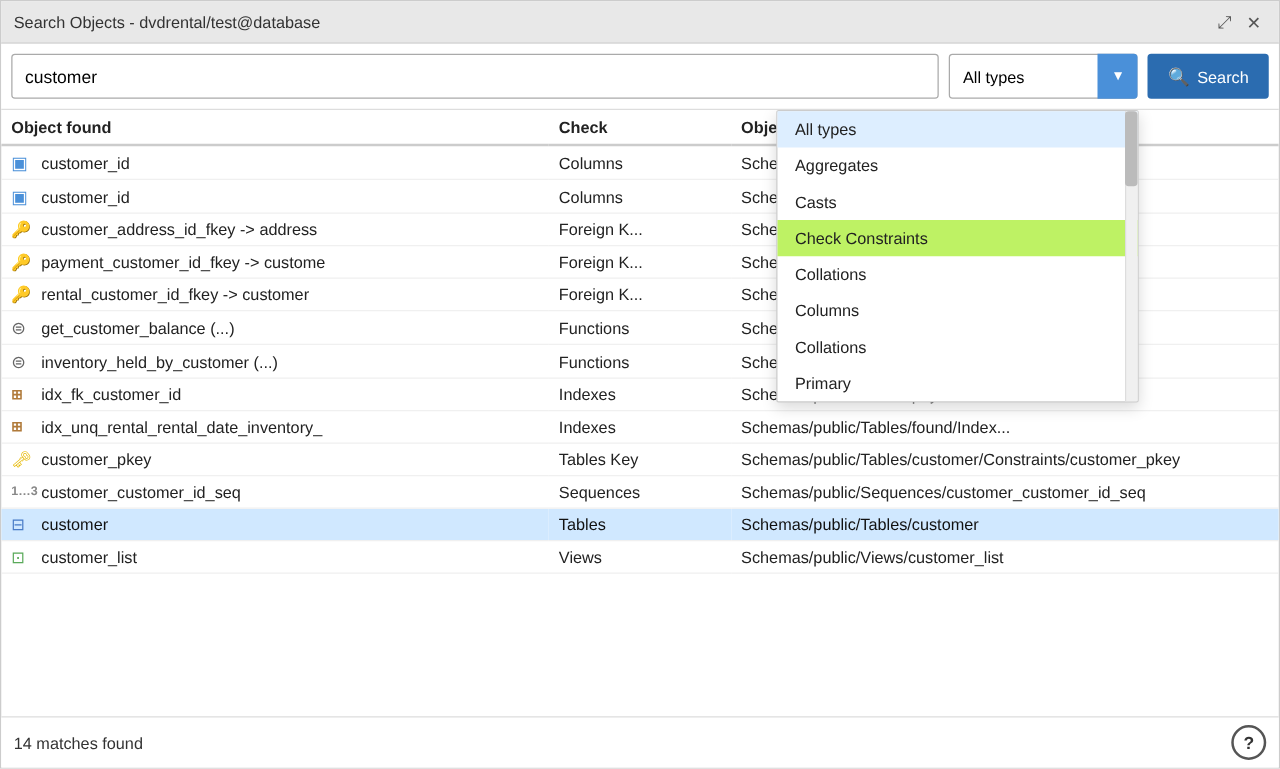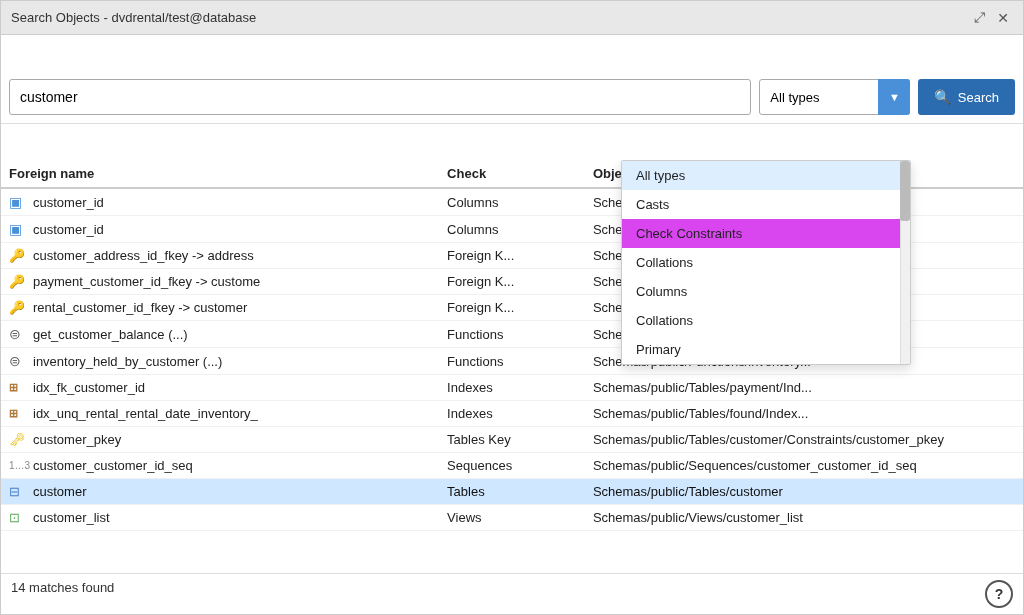--- a/index.html
+++ b/index.html
@@ -11,21 +11,20 @@
       height: 615px;
       overflow: hidden;
     }
     .window {
       width: 1024px;
       height: 615px;
       background: #fff;
       border: 1px solid #ccc;
       display: flex;
       flex-direction: column;
-      gap: 36px;
     }
     .titlebar {
       background: #e8e8e8;
       border-bottom: 1px solid #ccc;
       padding: 6px 10px;
       display: flex;
       align-items: center;
       justify-content: space-between;
       min-height: 32px;
     }
@@ -173,21 +172,21 @@
       z-index: 100;
       border-radius: 2px;
     }
     .dropdown-popup-item {
       padding: 7px 14px;
       font-size: 13px;
       cursor: pointer;
       color: #222;
     }
     .dropdown-popup-item.active { background: #ddeeff; }
-    .dropdown-popup-item.highlighted { background: #d946ef; }
+    .dropdown-popup-item.highlighted { background: #bef264; }
     .dropdown-scrollbar {
       position: absolute;
       right: 0;
       top: 0;
       bottom: 0;
       width: 10px;
       background: #f0f0f0;
       border-left: 1px solid #ddd;
     }
     .dropdown-scrollbar-thumb {
@@ -197,21 +196,21 @@
       width: 10px;
       height: 60px;
       background: #bbb;
       border-radius: 3px;
     }
     .statusbar {
       padding: 6px 10px;
       background: #fff;
       border-top: 1px solid #ddd;
       display: flex;
-      align-items: flex-start;
+      align-items: center;
       justify-content: space-between;
       min-height: 36px;
     }
     .status-text {
       font-size: 13px;
       color: #333;
     }
     .help-button {
       width: 28px;
       height: 28px;
@@ -263,21 +262,21 @@
       <span class="search-icon-btn">🔍</span>
       <span>Search</span>
     </button>
   </div>
 
   <div class="main-content">
     <div class="table-area">
       <table class="results-table">
         <thead>
           <tr>
-            <th>Foreign name</th>
+            <th>Object found</th>
             <th>Check</th>
             <th>Object path</th>
           </tr>
         </thead>
         <tbody id="results-tbody">
         <tr>
     <td>
       <span class="name-cell">
         <span class="icon-cell">
                     <span style="color:#4a90d9;font-size:14px;">▣</span>
@@ -393,21 +392,21 @@
         <span>customer_pkey</span>
       </span>
     </td>
     <td>Tables Key</td>
     <td>Schemas/public/Tables/customer/Constraints/customer_pkey</td>
   </tr>
             <tr>
     <td>
       <span class="name-cell">
         <span class="icon-cell">
-                    <span style="color:#888;font-size:10px;font-weight:normal;">1…3</span>
+                    <span style="color:#888;font-size:10px;font-weight:bold;">1…3</span>
                   </span>
         <span>customer_customer_id_seq</span>
       </span>
     </td>
     <td>Sequences</td>
     <td>Schemas/public/Sequences/customer_customer_id_seq</td>
   </tr>
             <tr class="selected">
     <td>
       <span class="name-cell">
@@ -431,20 +430,21 @@
     </td>
     <td>Views</td>
     <td>Schemas/public/Views/customer_list</td>
   </tr>
           </tbody>
       </table>
     </div>
 
     <div class="dropdown-popup" id="dropdown-popup">
       <div class="dropdown-popup-item active">All types</div>
+        <div class="dropdown-popup-item">Aggregates</div>
         <div class="dropdown-popup-item">Casts</div>
         <div class="dropdown-popup-item highlighted">Check Constraints</div>
         <div class="dropdown-popup-item">Collations</div>
         <div class="dropdown-popup-item">Columns</div>
         <div class="dropdown-popup-item">Collations</div>
         <div class="dropdown-popup-item">Primary</div>
         <div class="dropdown-scrollbar">
         <div class="dropdown-scrollbar-thumb"></div>
       </div>
     </div>

